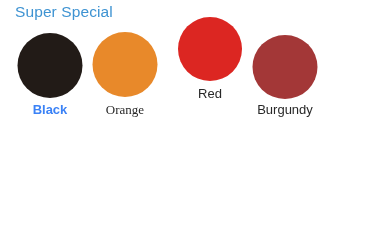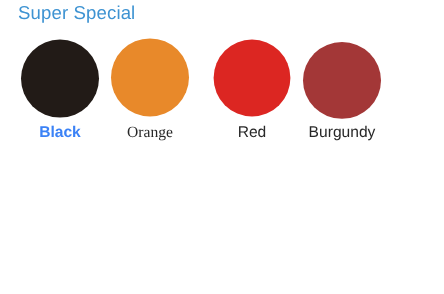--- a/index.html
+++ b/index.html
@@ -50,21 +50,21 @@
     text-align: center;
     font-family: "Liberation Sans", sans-serif;
     font-size: 13px;
     font-weight: 400;
     color: #282828;
     white-space: nowrap;
   }
   
   #swatch-0 { left: 5px;   top: 33px; }
   #swatch-1 { left: 80px;  top: 32px; }
-  #swatch-2 { left: 165px; top: 33px; }
+  #swatch-2 { left: 165px; top: 17px; }
   #swatch-3 { left: 240px; top: 35px; }
 
   #swatch-0 .dot { width: 65px; height: 65px; top: 0; }
   #swatch-1 .dot { width: 65px; height: 65px; top: 0; }
   #swatch-2 .dot { width: 64px; height: 64px; top: 0; }
   #swatch-3 .dot { width: 65px; height: 64px; top: 0; }
 
   #swatch-0 .swatch-label { top: 69px; }
   #swatch-1 .swatch-label { top: 70px; }
   #swatch-2 .swatch-label { top: 69px; }

